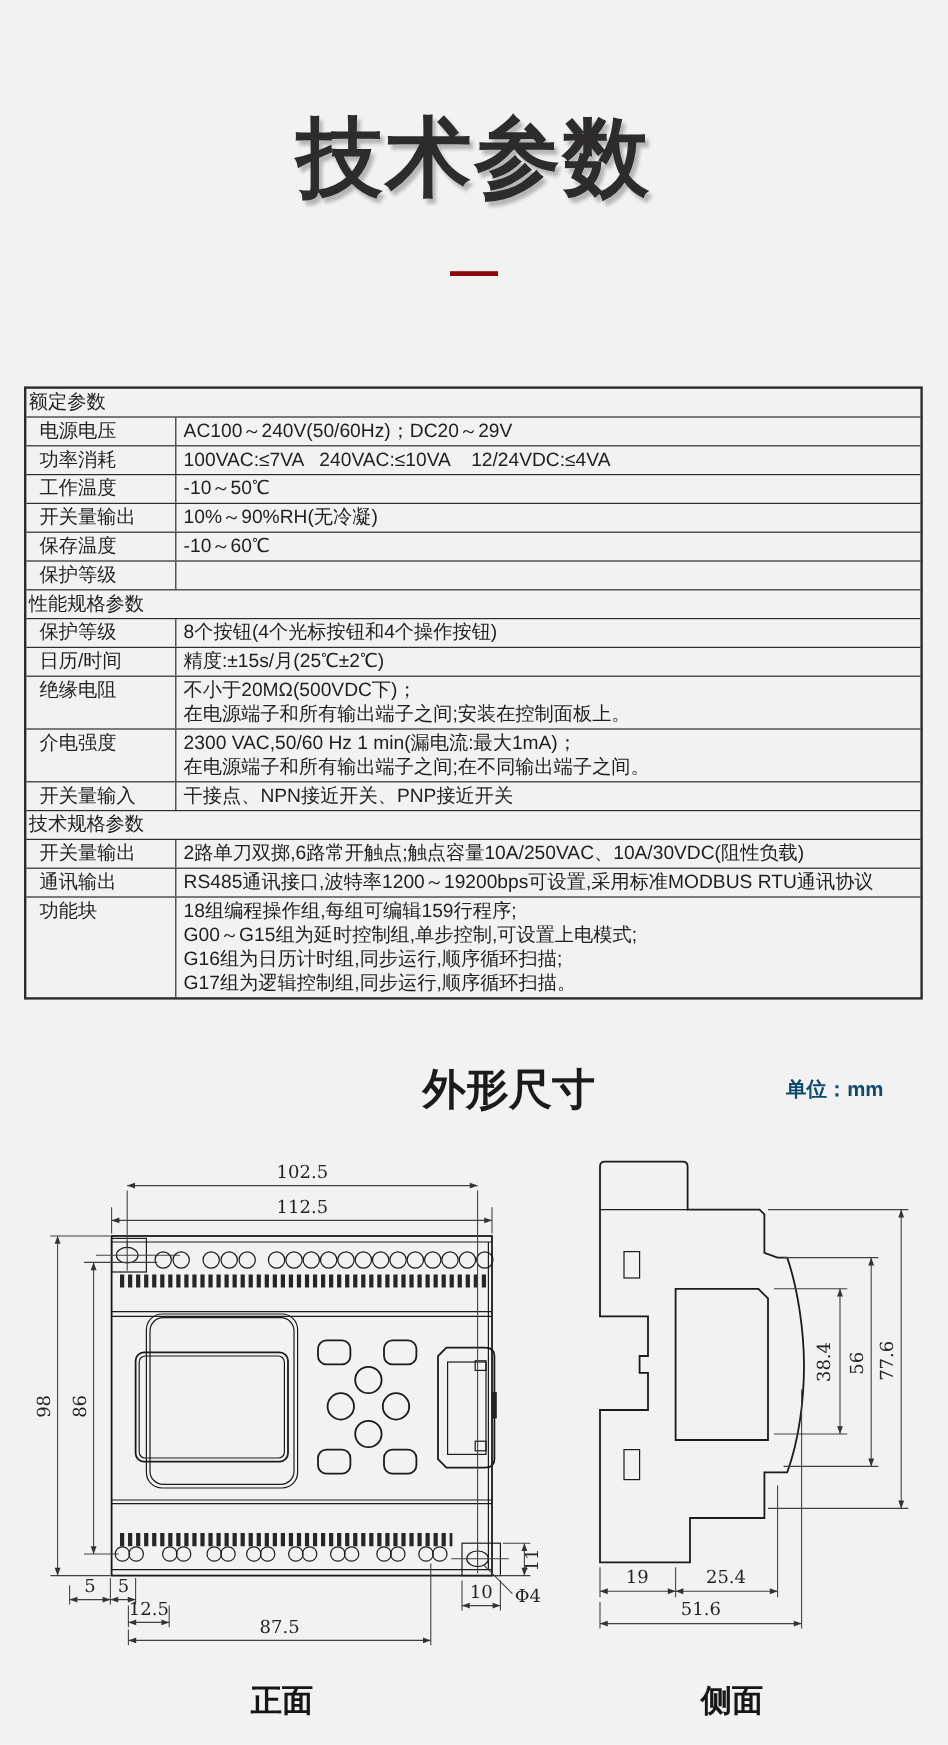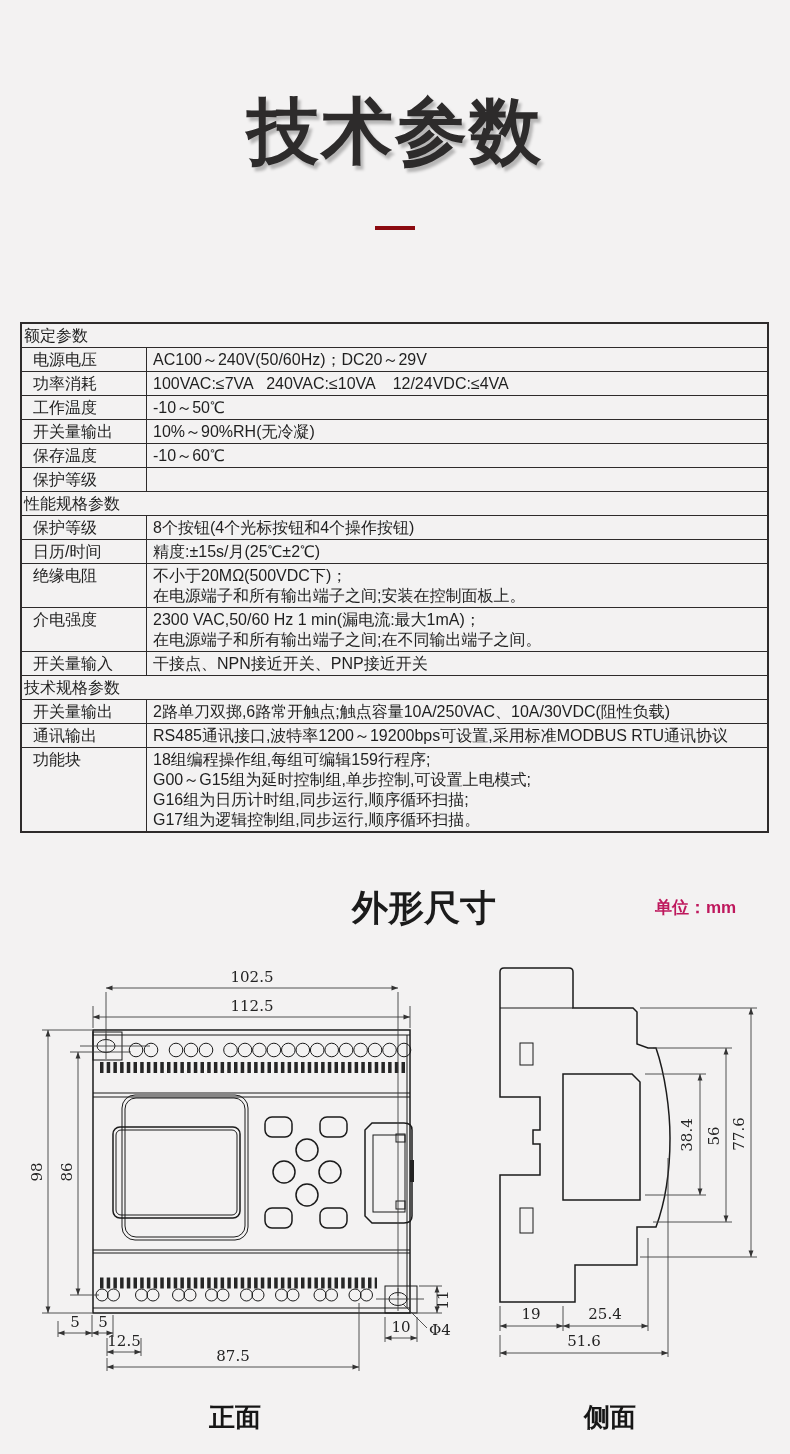--- a/index.html
+++ b/index.html
@@ -11,21 +11,21 @@
   .red-dash{position:absolute;top:226px;left:375px;width:40px;height:4px;background:#8b0a10;}
   .spec-table{position:absolute;left:20px;top:322px;width:749px;border:2px solid #2e2b2b;
         box-sizing:border-box;background:transparent;}
   .tr{display:flex;border-top:1.5px solid #2e2b2b;}
   .tr:first-child{border-top:none;}
   .td{font-size:16px;line-height:20px;padding:1.5px 6px;box-sizing:border-box;}
   .td.label{width:125px;flex:none;border-right:1.5px solid #2e2b2b;padding-left:11px;}
   .td.value{flex:1;white-space:pre-wrap;}
   .td.sec{flex:1;padding-left:2px;}
   .dim-heading{position:absolute;top:874px;left:342px;font-size:36px;font-weight:bold;color:#1b1b1b;margin:10px;}
-  .unit-label{position:absolute;top:896px;left:655px;font-size:17px;font-weight:bold;color:#be185d;}
+  .unit-label{position:absolute;top:896px;left:655px;font-size:17px;font-weight:bold;color:#0c4a6e;}
   .drawing{position:absolute;top:908px;left:0;}
   svg text.dim{font-family:"DejaVu Serif",serif;font-size:15px;fill:#232323;}
   svg text.viewlabel{font-family:"Liberation Sans",sans-serif;font-size:26px;font-weight:bold;fill:#161616;}
   svg .body{stroke:#1b1b1b;stroke-width:1.5;fill:none;}
   svg .thin{stroke:#1b1b1b;stroke-width:1;fill:none;}
   svg .dimline{stroke:#404040;stroke-width:0.9;fill:none;}
   svg .serr{stroke:#262626;stroke-width:11;stroke-dasharray:3.5 3.2;fill:none;}
 </style>
 </head>
 <body>

